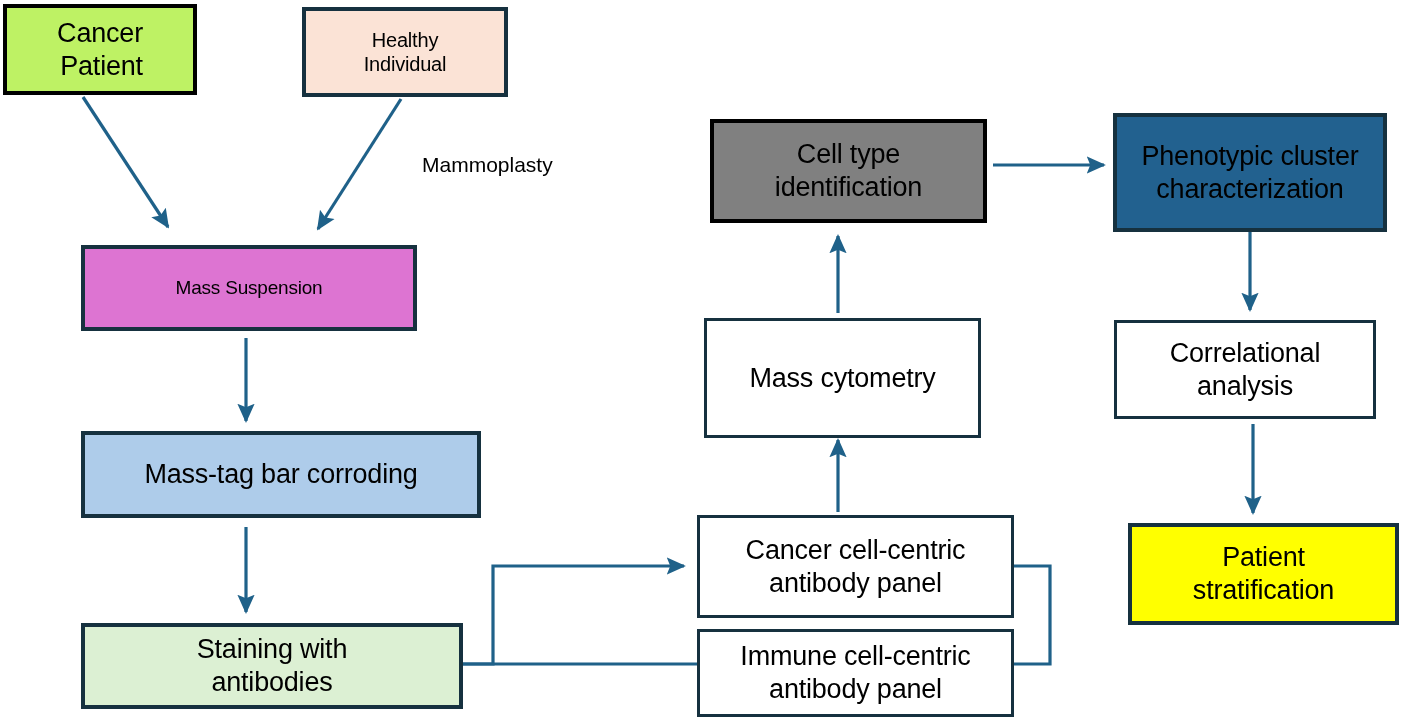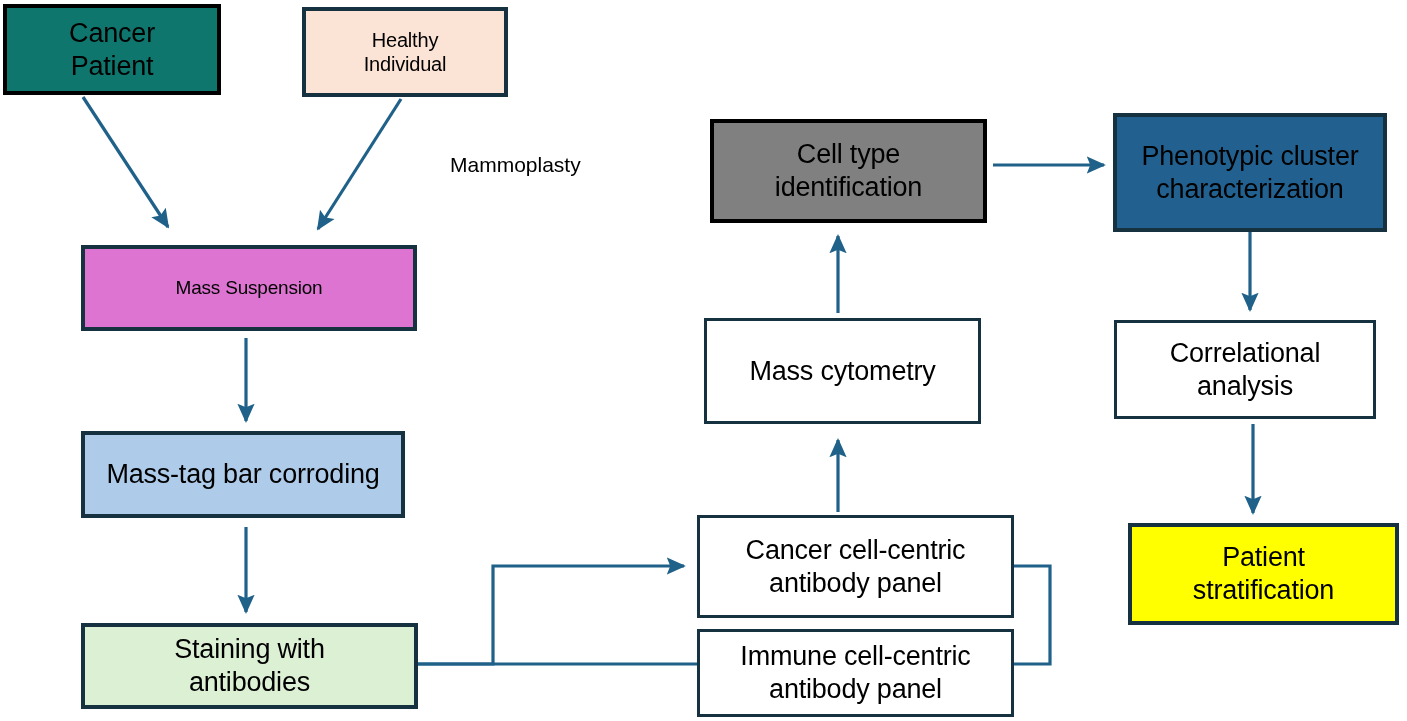--- a/index.html
+++ b/index.html
@@ -24,21 +24,20 @@
     text-align: center;
     color: #000000;
     line-height: 1.22;
     letter-spacing: -0.2px;
     white-space: pre-line;
   }
   .free-label {
     position: absolute;
     color: #000000;
     white-space: nowrap;
-    margin-left: 28px;
   }
   svg.edges {
     position: absolute;
     left: 0;
     top: 0;
     width: 1407px;
     height: 721px;
     overflow: visible;
     pointer-events: none;
   }
@@ -70,31 +69,31 @@
       <line x1="838" y1="512" x2="838" y2="440" marker-end="url(#ah)"></line>
       <line x1="838" y1="313" x2="838" y2="236" marker-end="url(#ah)"></line>
 
       <line x1="993" y1="165" x2="1104" y2="165" marker-end="url(#ah)"></line>
 
       <line x1="1250" y1="216" x2="1250" y2="310" marker-end="url(#ah)"></line>
       <line x1="1253" y1="424" x2="1253" y2="513" marker-end="url(#ah)"></line>
     </g>
   </svg>
 
-  <div class="node" style="left: 3px; top: 4px; width: 218px; height: 91px; background: #0f766e; border: 4px solid rgb(0, 0, 0); font-size: 27px;">Cancer
+  <div class="node" style="left: 3px; top: 4px; width: 194px; height: 91px; background: #bef264; border: 4px solid rgb(0, 0, 0); font-size: 27px; text-align: right;">Cancer
 Patient</div>
   <div class="node" style="left: 302px; top: 7px; width: 206px; height: 90px; background: rgb(251, 227, 214); border: 4px solid rgb(22, 49, 63); font-size: 20px;">Healthy
 Individual</div>
   <div class="node" style="left: 81px; top: 245px; width: 336px; height: 86px; background: rgb(221, 116, 210); border: 4px solid rgb(22, 49, 63); font-size: 19px;">Mass Suspension</div>
-  <div class="node" style="left: 81px; top: 431px; width: 324px; height: 87px; background: rgb(174, 204, 234); border: 4px solid rgb(22, 49, 63); font-size: 27px;">Mass-tag bar corroding</div>
-  <div class="node" style="left: 81px; top: 623px; width: 337px; height: 86px; background: rgb(220, 240, 211); border: 4px solid rgb(22, 49, 63); font-size: 27px;">Staining with
+  <div class="node" style="left: 81px; top: 431px; width: 400px; height: 87px; background: rgb(174, 204, 234); border: 4px solid rgb(22, 49, 63); font-size: 27px;">Mass-tag bar corroding</div>
+  <div class="node" style="left: 81px; top: 623px; width: 382px; height: 86px; background: rgb(220, 240, 211); border: 4px solid rgb(22, 49, 63); font-size: 27px;">Staining with
 antibodies</div>
   <div class="node" style="left: 710px; top: 119px; width: 277px; height: 104px; background: rgb(128, 128, 128); border: 4px solid rgb(0, 0, 0); font-size: 27px;">Cell type
 identification</div>
-  <div class="node" style="left: 704px; top: 318px; width: 277px; height: 106px; background: rgb(255, 255, 255); border: 3px solid rgb(22, 49, 63); font-size: 27px;">Mass cytometry</div>
+  <div class="node" style="left: 704px; top: 318px; width: 277px; height: 120px; background: rgb(255, 255, 255); border: 3px solid rgb(22, 49, 63); font-size: 27px;">Mass cytometry</div>
   <div class="node" style="left: 697px; top: 515px; width: 317px; height: 103px; background: rgb(255, 255, 255); border: 3px solid rgb(22, 49, 63); font-size: 27px;">Cancer cell-centric
 antibody panel</div>
   <div class="node" style="left: 697px; top: 629px; width: 317px; height: 88px; background: rgb(255, 255, 255); border: 3px solid rgb(22, 49, 63); font-size: 27px;">Immune cell-centric
 antibody panel</div>
   <div class="node" style="left: 1113px; top: 113px; width: 274px; height: 119px; background: rgb(34, 97, 143); border: 4px solid rgb(22, 49, 63); font-size: 27px;">Phenotypic cluster
 characterization</div>
   <div class="node" style="left: 1114px; top: 320px; width: 262px; height: 99px; background: rgb(255, 255, 255); border: 3px solid rgb(22, 49, 63); font-size: 27px;">Correlational
 analysis</div>
   <div class="node" style="left: 1128px; top: 523px; width: 271px; height: 102px; background: rgb(255, 255, 0); border: 4px solid rgb(22, 49, 63); font-size: 27px;">Patient
 stratification</div>

